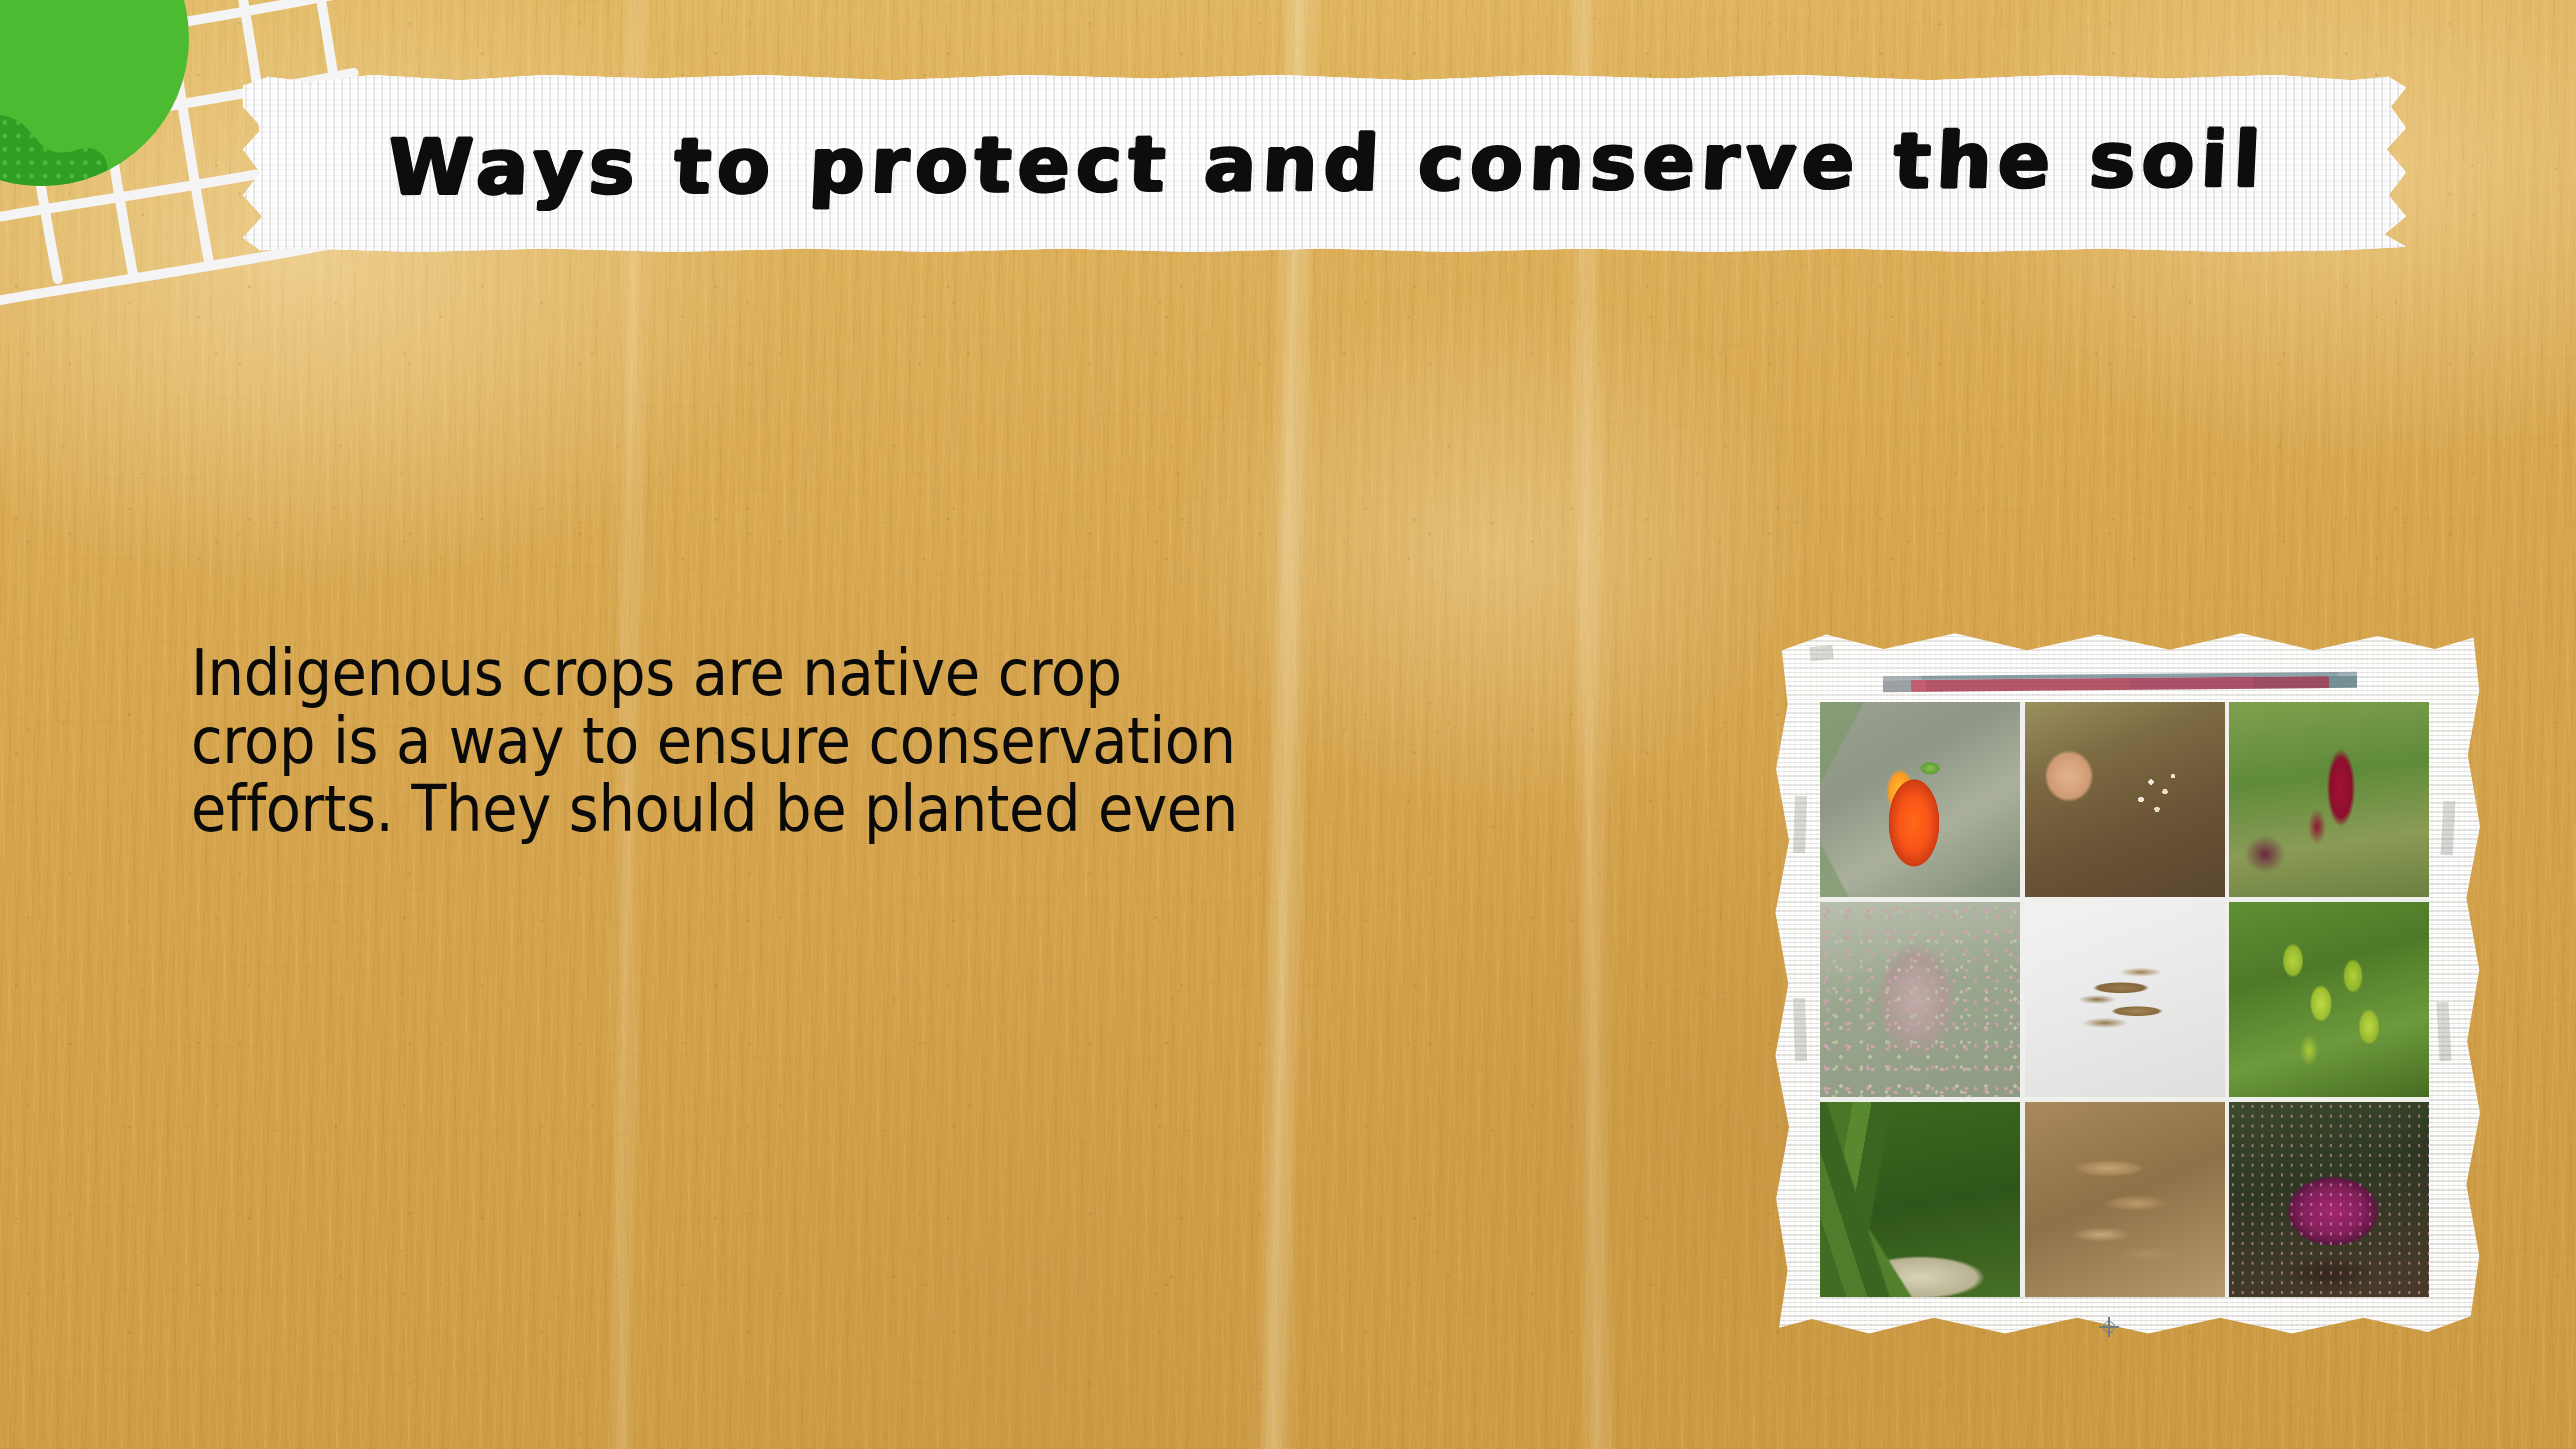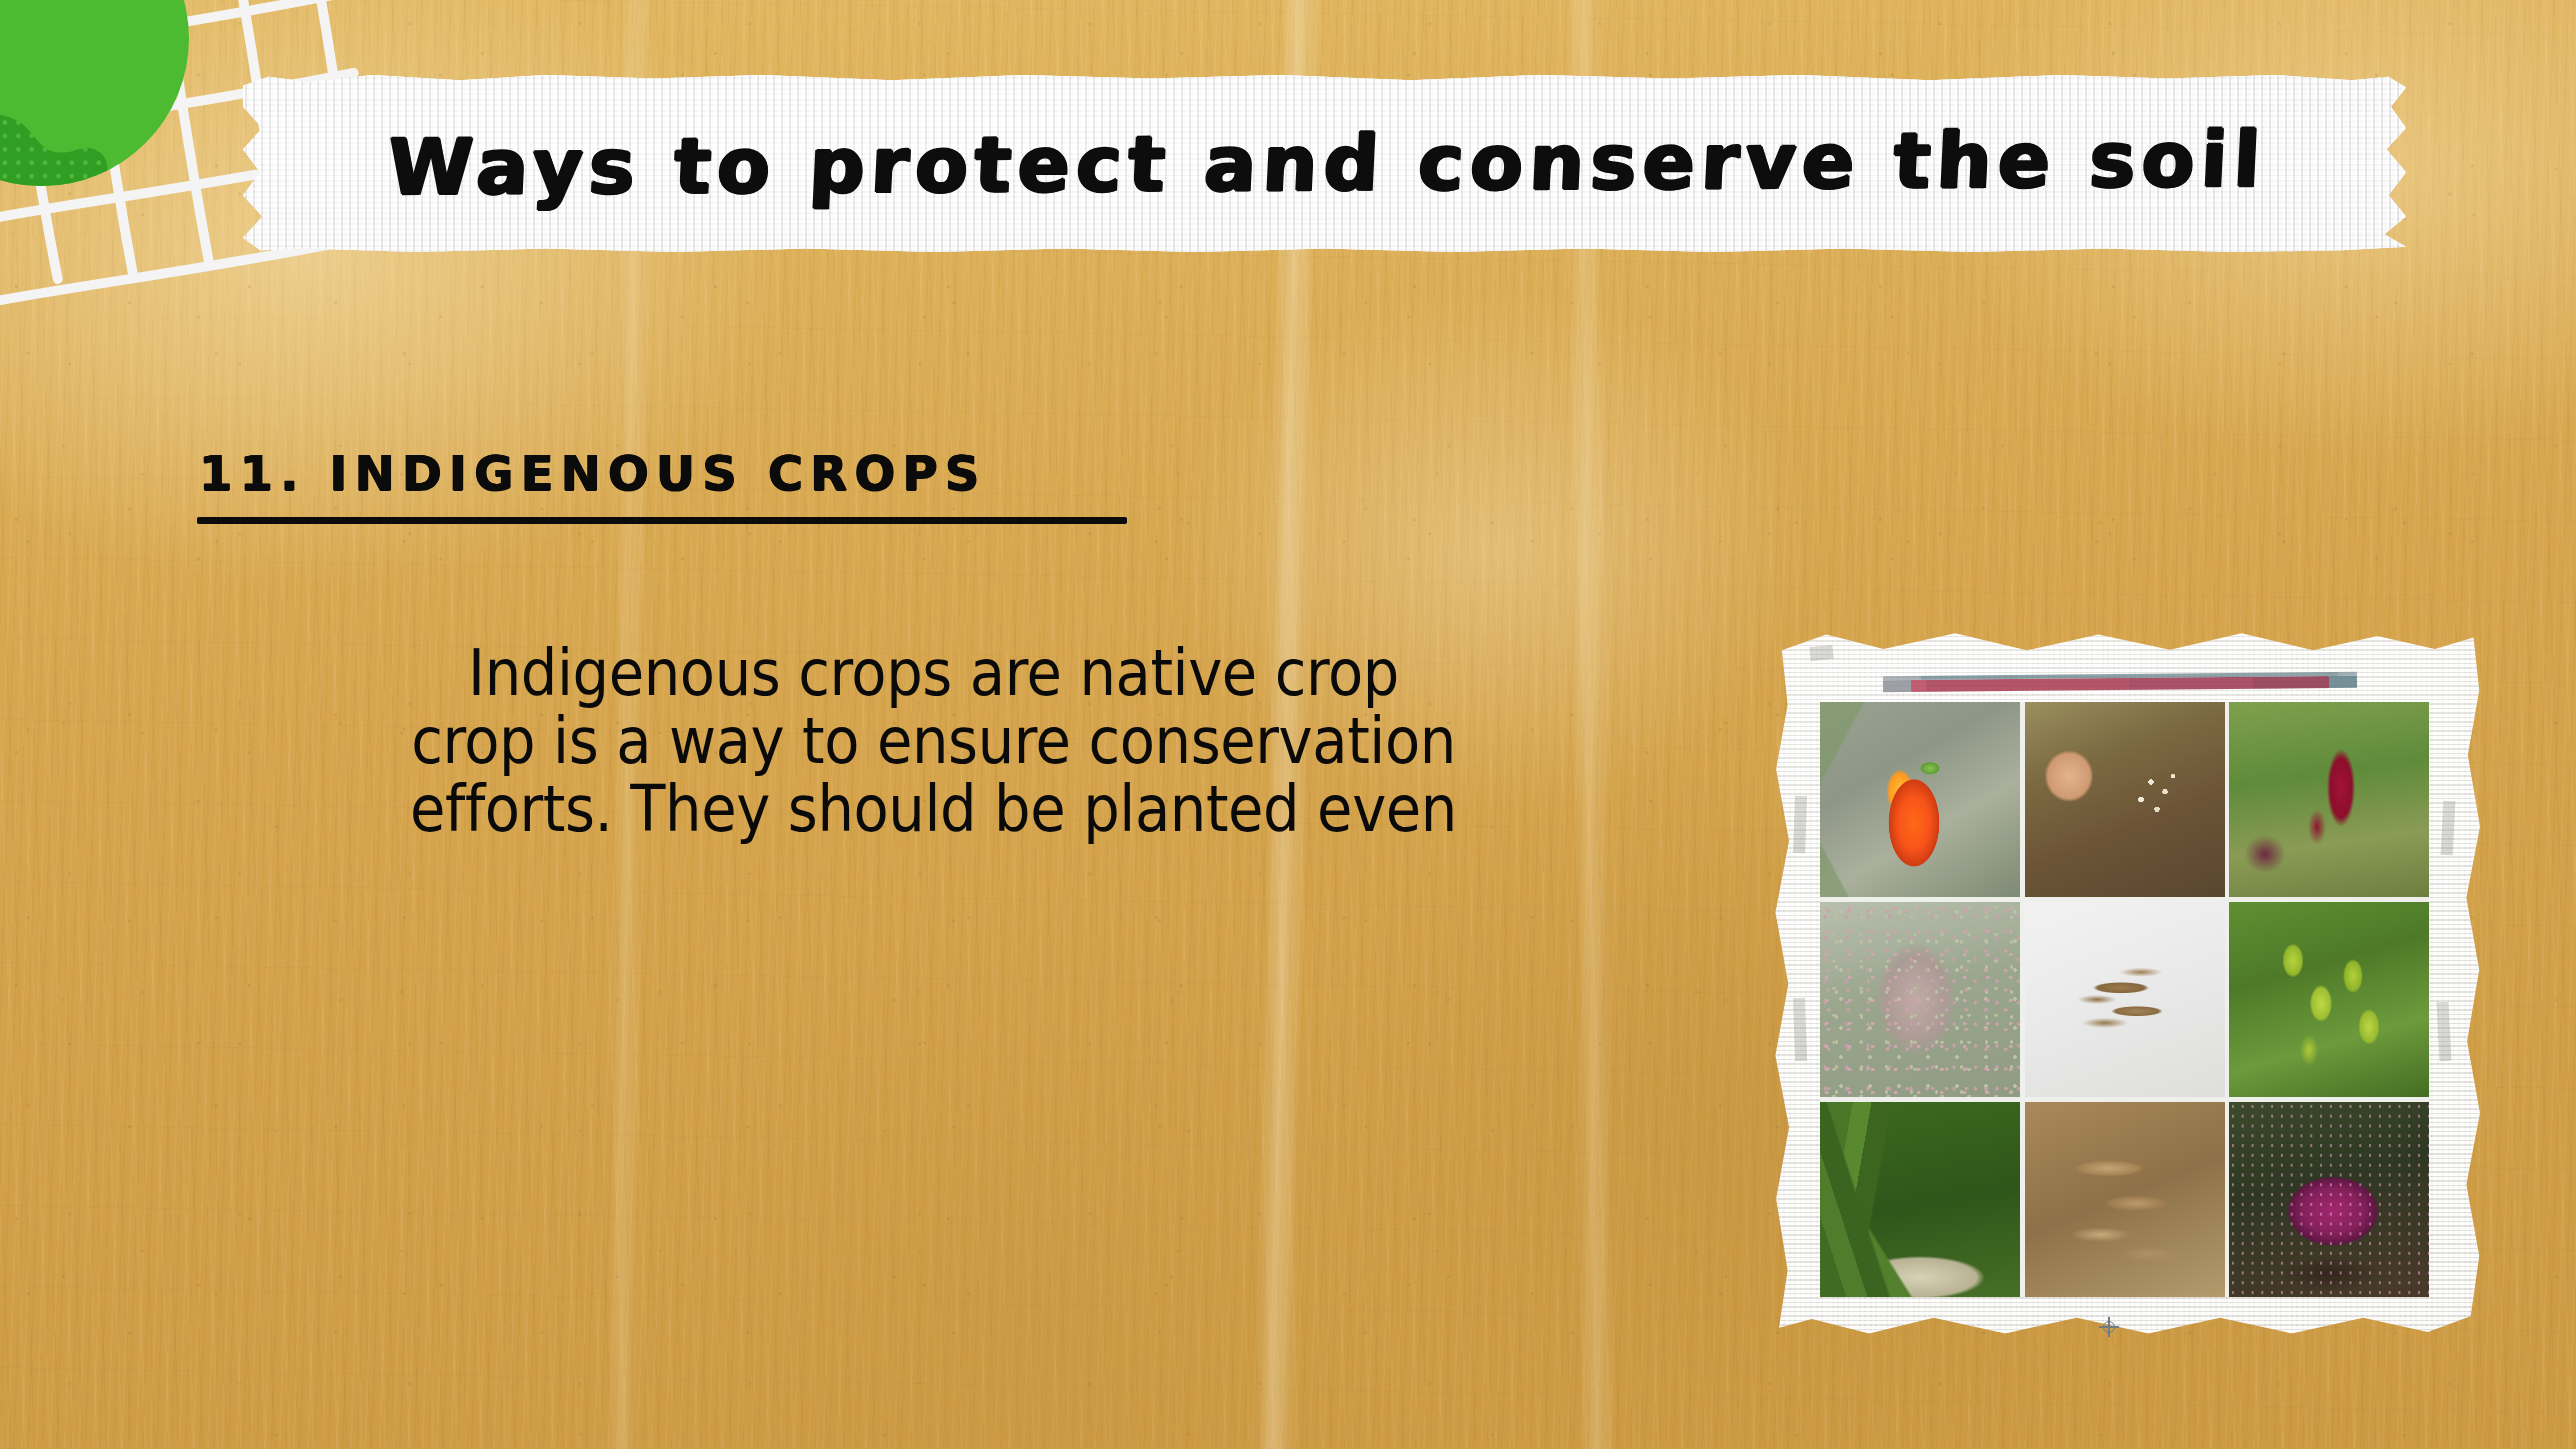--- a/index.html
+++ b/index.html
@@ -179,21 +179,20 @@
     position: absolute;
     left: 191px;
     top: 639px;
     width: 1485px;
     font-family: "DejaVu Sans Condensed", "DejaVu Sans", sans-serif;
     font-size: 64px;
     line-height: 68px;
     font-weight: 400;
     color: #0a0a0a;
     letter-spacing: -0.4px;
-    text-align: center;
   }
   .body-copy p { margin: 0; }
 
   
   .collage {
     position: absolute;
     left: 1769px;
     top: 626px;
     width: 716px;
     height: 716px;
@@ -442,24 +441,20 @@
                  C200 296, 214 280, 230 292 C246 304, 240 334, 214 348
                  C176 368, 112 362, 78 338 C54 320, 44 302, 54 288 Z" fill="url(#globeDots)"></path>
       </g>
     </svg>
   </div>
 
   <div class="title-banner">
     <span class="title-text">Ways to protect and conserve the soil</span>
   </div>
 
-  <div class="section-heading">
-    <span>11. INDIGENOUS CROPS</span>
-    <span class="rule"></span>
-  </div>
 
   <div class="body-copy">
     <p>Indigenous crops are native crop</p>
     <p>crop is a way to ensure conservation</p>
     <p>efforts. They should be planted even</p>
   </div>
 
   <div class="collage">
     <div class="collage-paper"></div>
 

